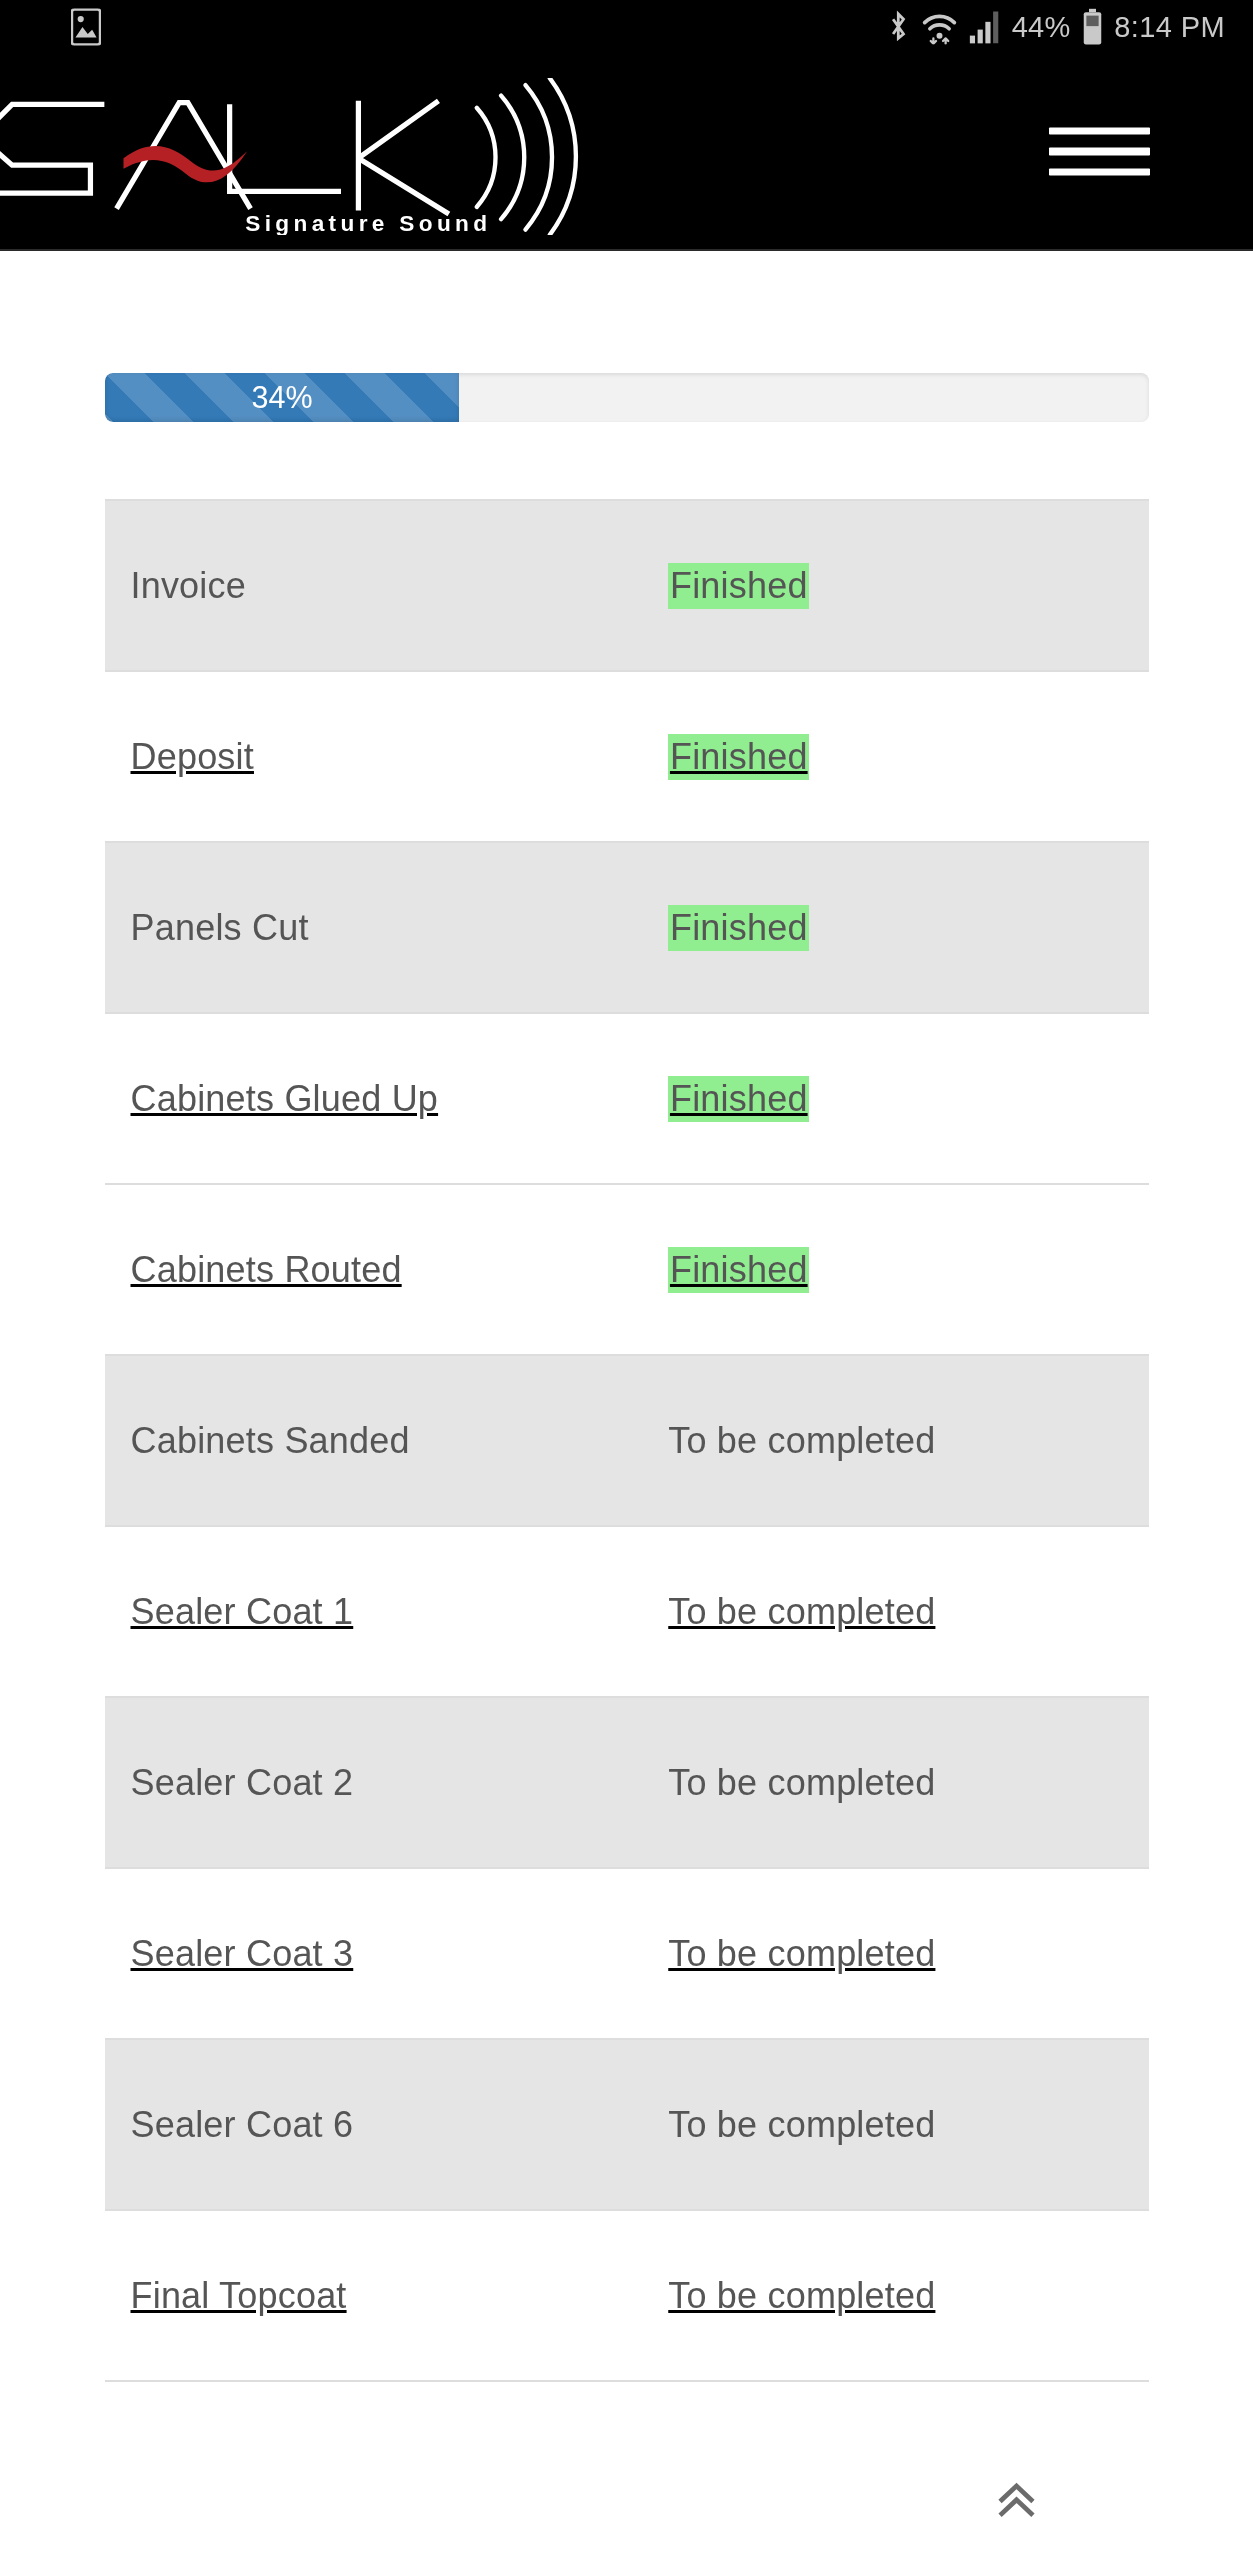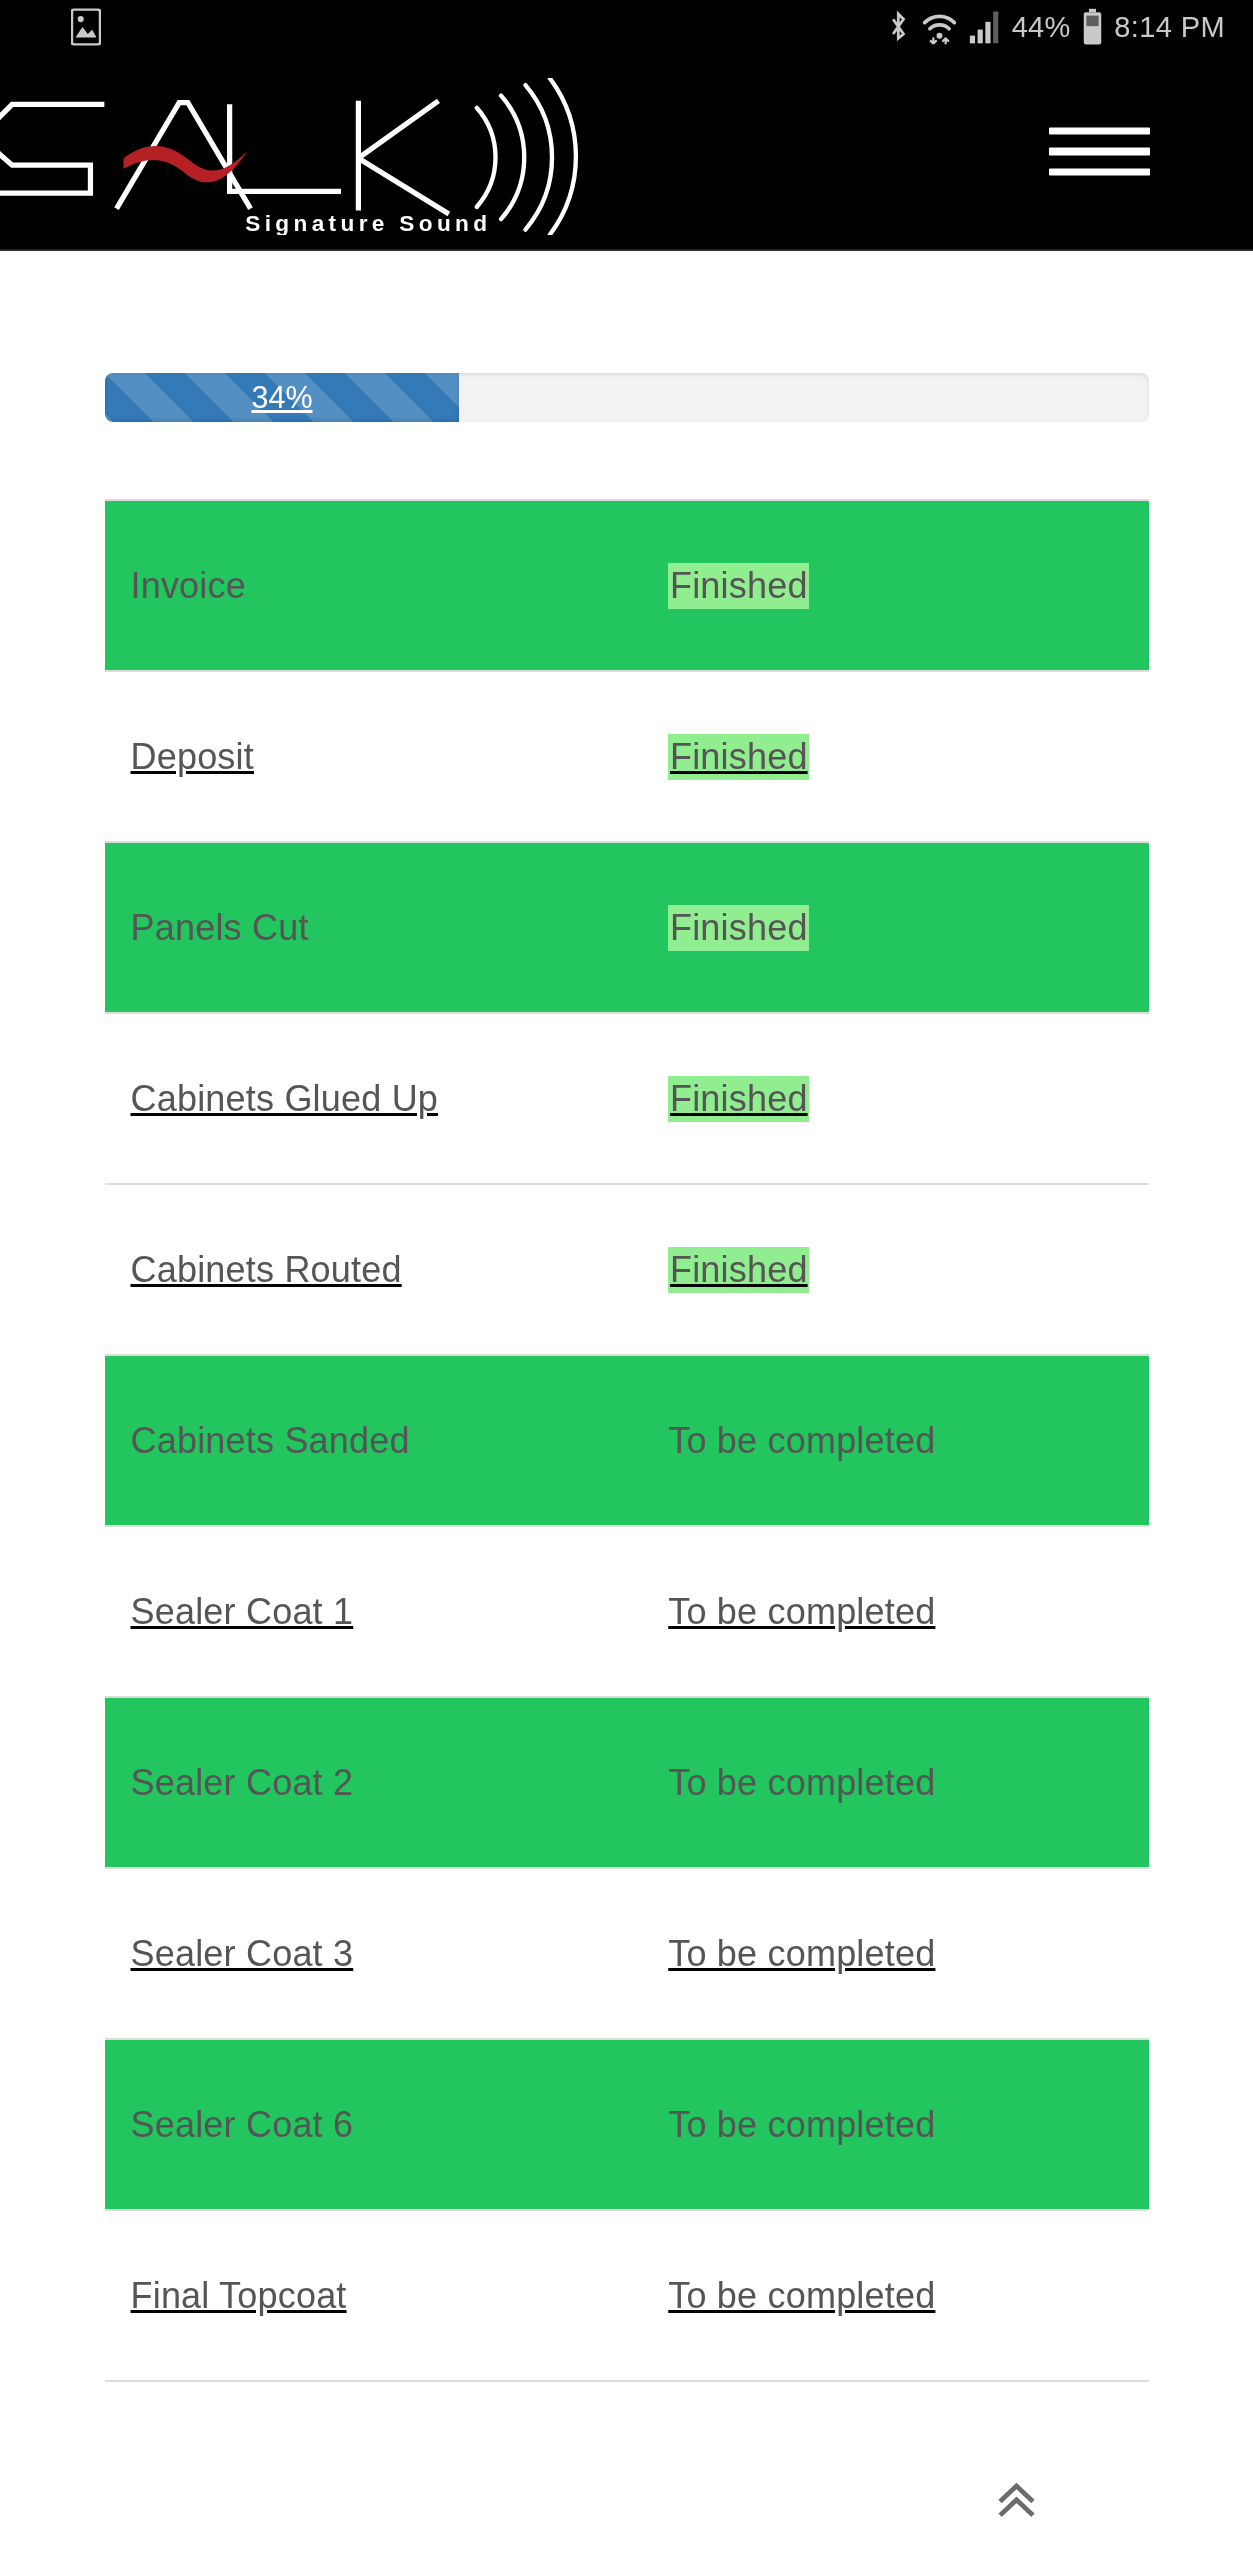--- a/index.html
+++ b/index.html
@@ -77,21 +77,21 @@
     border-radius:7.8px 0 0 7.8px;
     box-shadow: inset 0 -1.7px 5.2px rgba(0,0,0,.12);
   }
 
   
   .table-wrap{
     width:1044px; margin:77px auto 0 auto;
   }
   .ptable{ width:100%; border-collapse:collapse; table-layout:fixed; }
   .ptable tr{ height:171px; }
-  .ptable tr.odd  { background:#22c55e; }
+  .ptable tr.odd  { background:#e5e5e5; }
   .ptable tr.even { background:#ffffff;text-decoration:underline; }
   .ptable td{
     border-top:2.6px solid #dddddd;
     vertical-align:middle;
     padding:0 0 0 26px;
     font-size:36px;
     color:#555555;
     font-weight:400;
     line-height:1.2;
     letter-spacing:0.2px;
@@ -204,21 +204,21 @@
     <div class="hamburger">
       <span></span>
       <span></span>
       <span></span>
     </div>
   </div>
 
   <div class="content">
 
     <div class="progress-outer">
-      <div class="progress-bar" style="width: 34%; text-decoration: underline;">
+      <div class="progress-bar" style="width: 34%;">
         <span>34%</span>
       </div>
     </div>
 
     <div class="table-wrap">
       <table class="ptable">
         <tbody>
             <tr class="odd">
               <td class="col-stage">Invoice</td>
               <td class="col-status"><span class="status-done">Finished</span></td>

